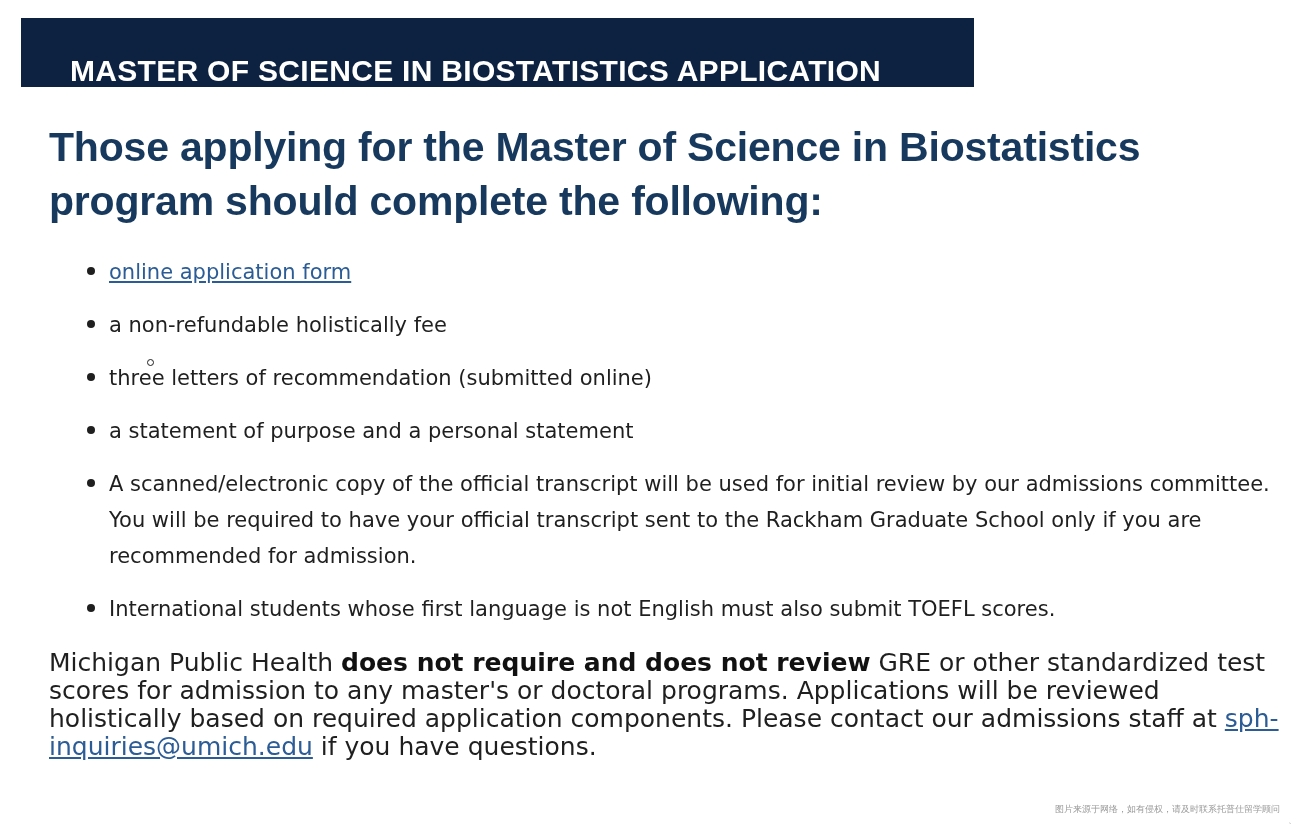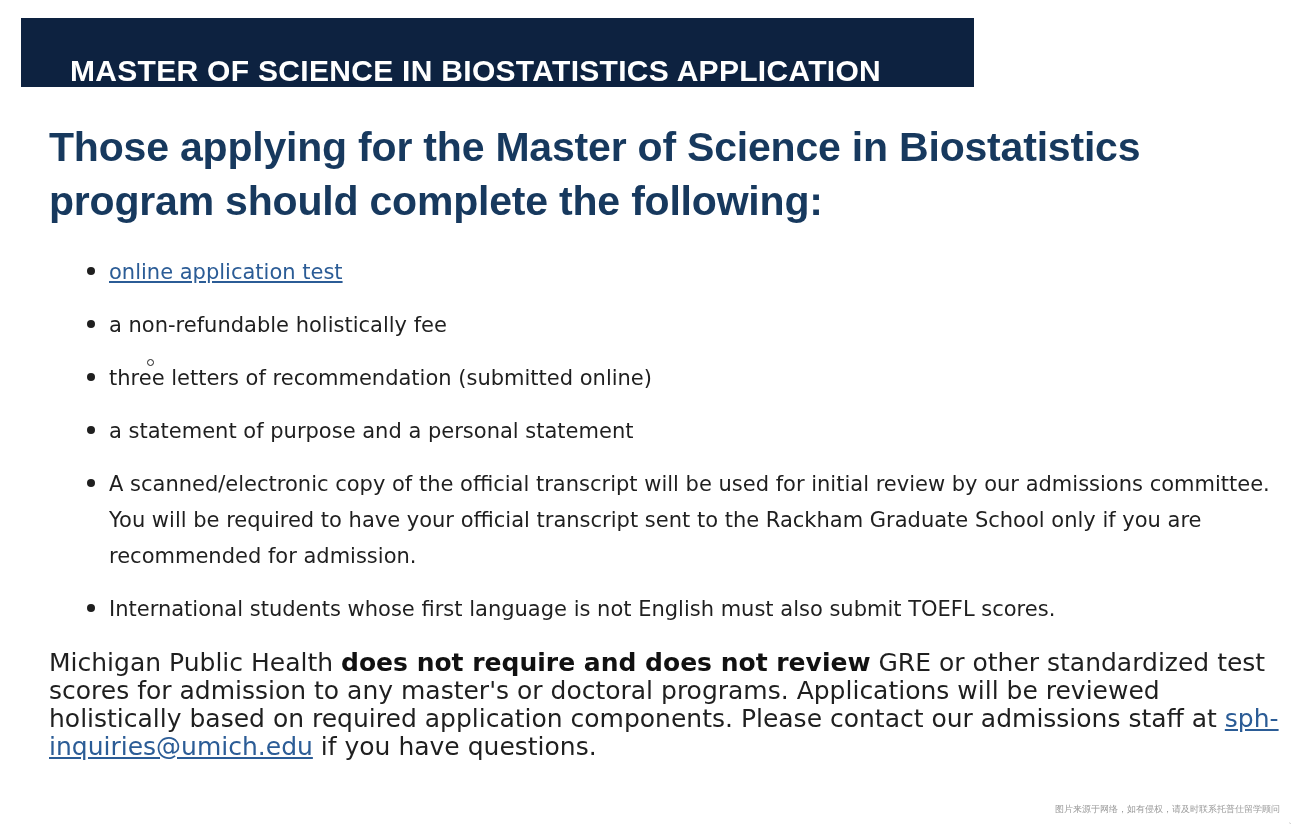--- a/index.html
+++ b/index.html
@@ -144,21 +144,21 @@
   </div>
 
   <div class="content">
 
     <h1 class="heading">Those applying for the Master of Science in Biostatistics program should complete the following:</h1>
 
     <ul class="main-list">
 
       <li>
         <span class="bullet"></span>
-        <a class="link" href="#">online application test</a>
+        <a class="link" href="#">online application form</a>
       </li>
 
       <li>
         <span class="bullet"></span>
         <span>a non-refundable holistically fee</span>
         <ul class="sub-list">
           <li>
             <span class="hollow-bullet"></span>
           </li>
         </ul>

